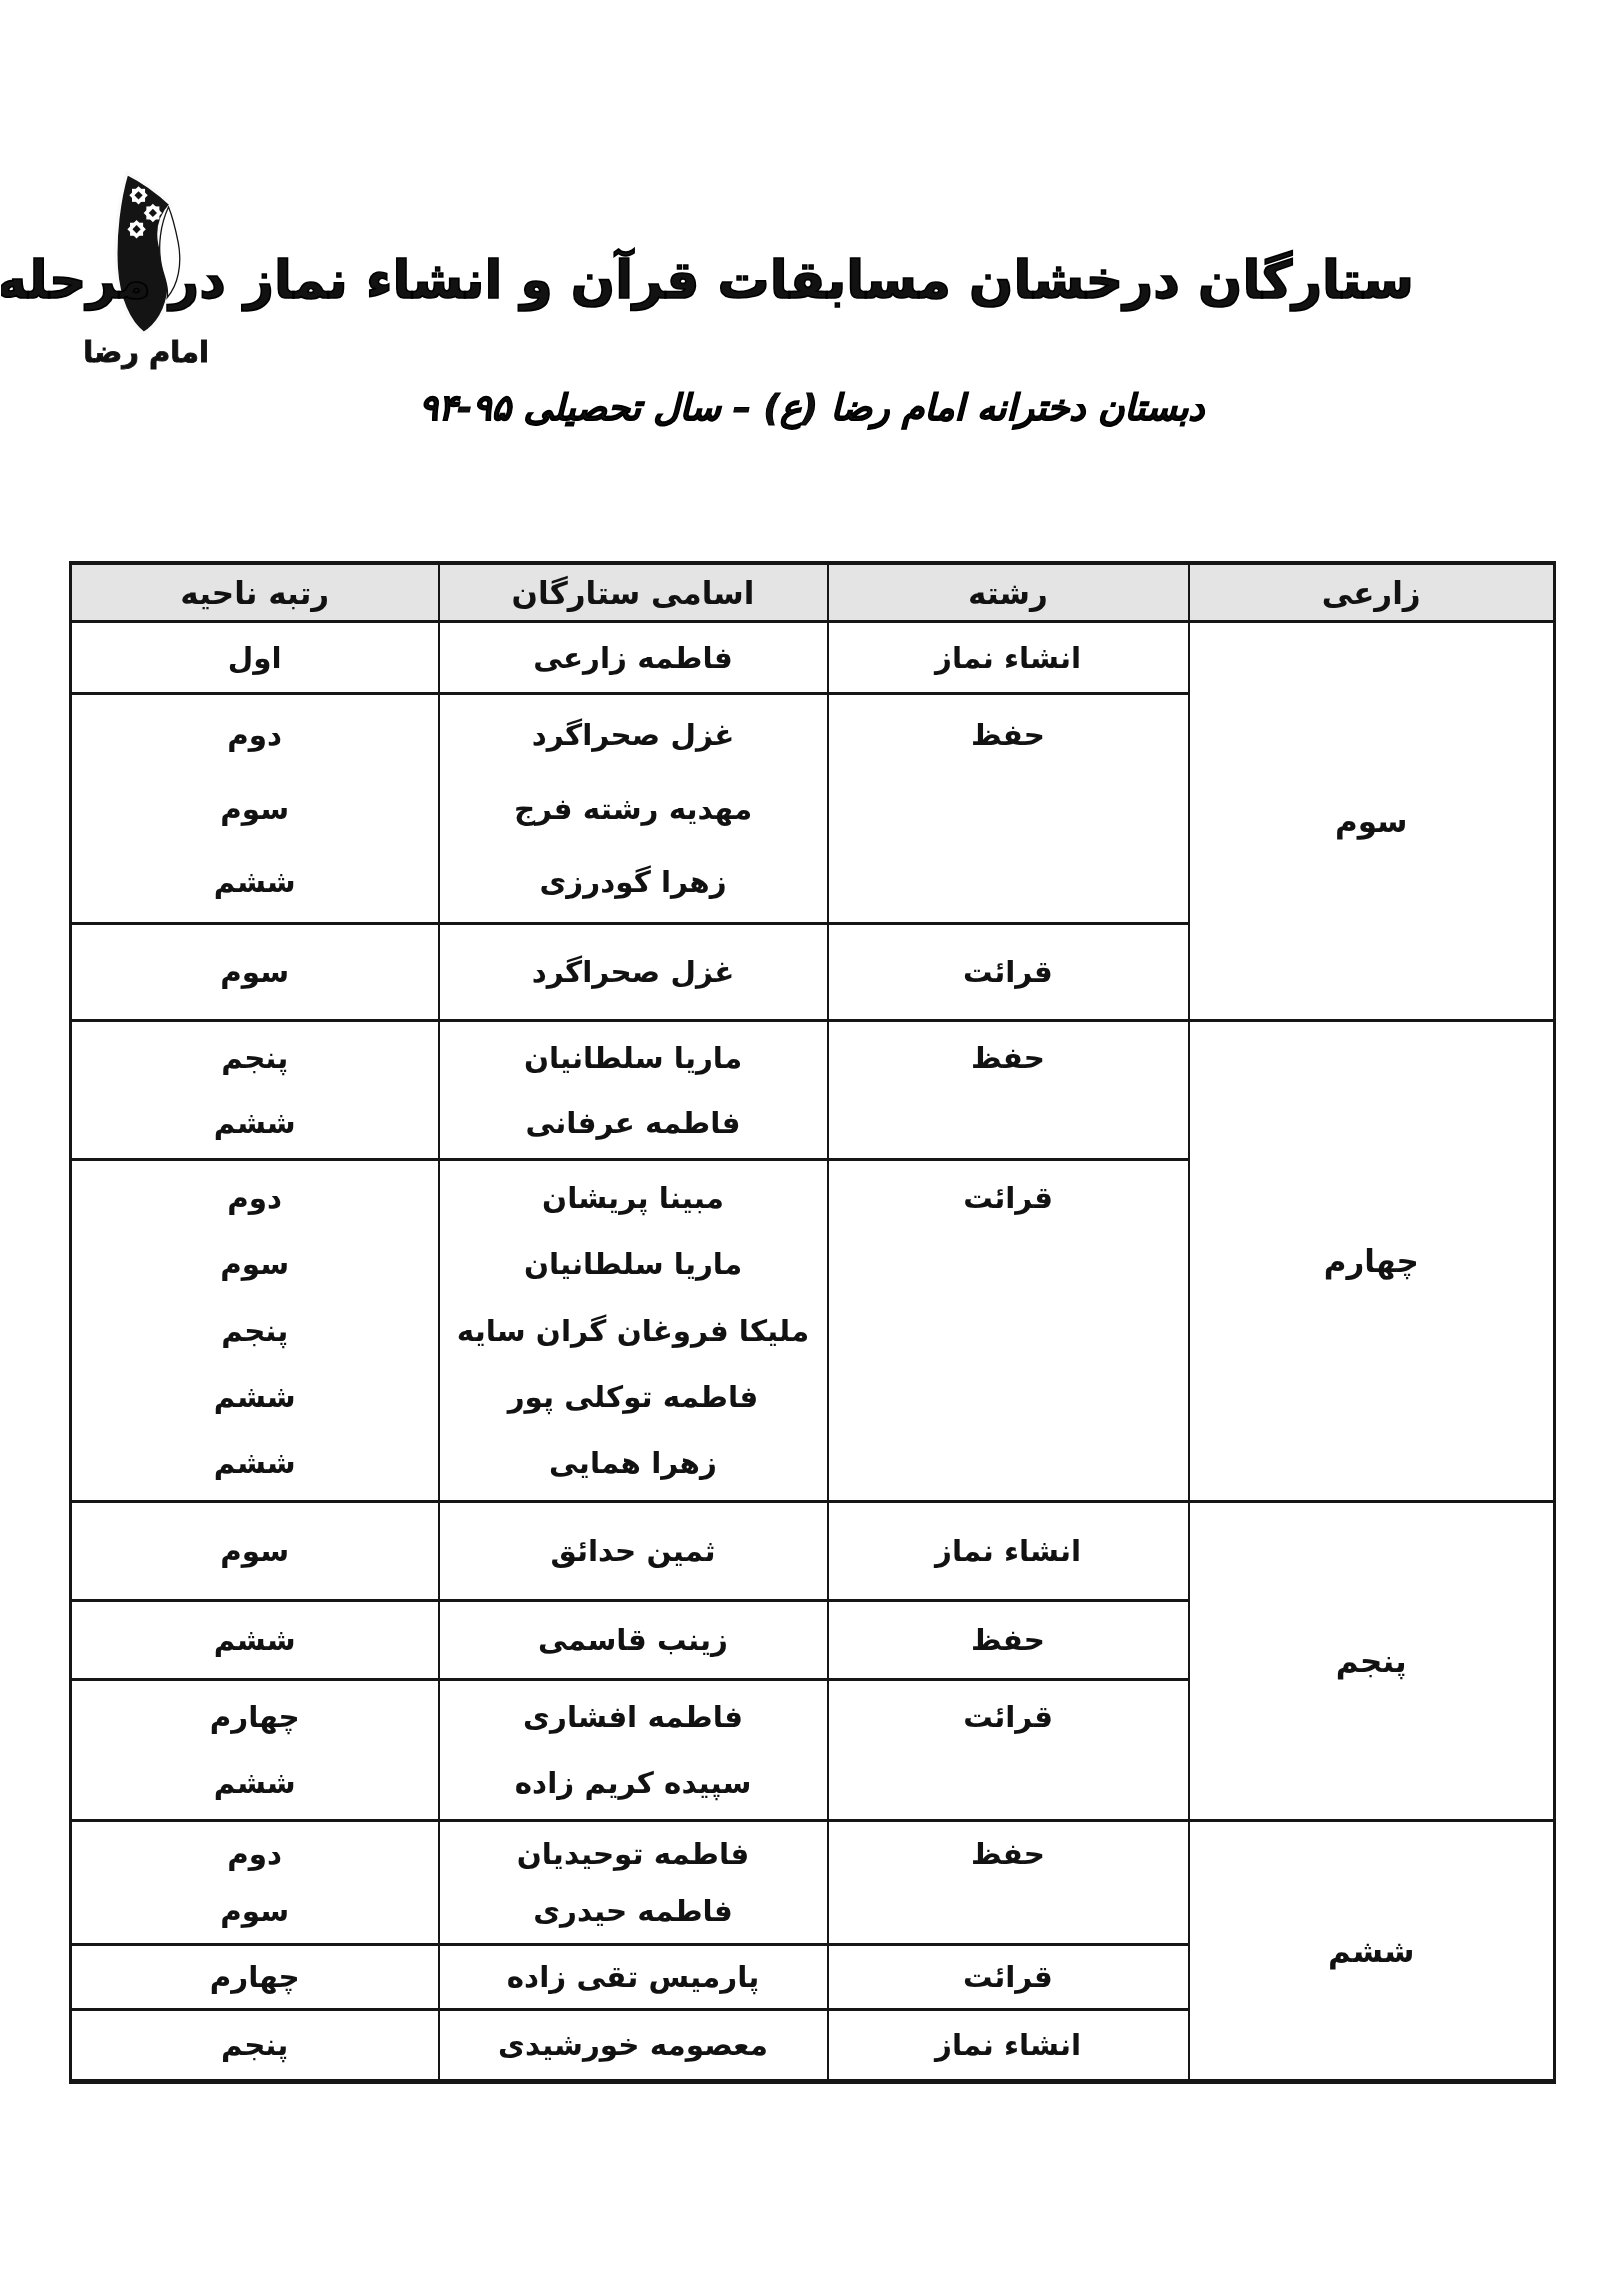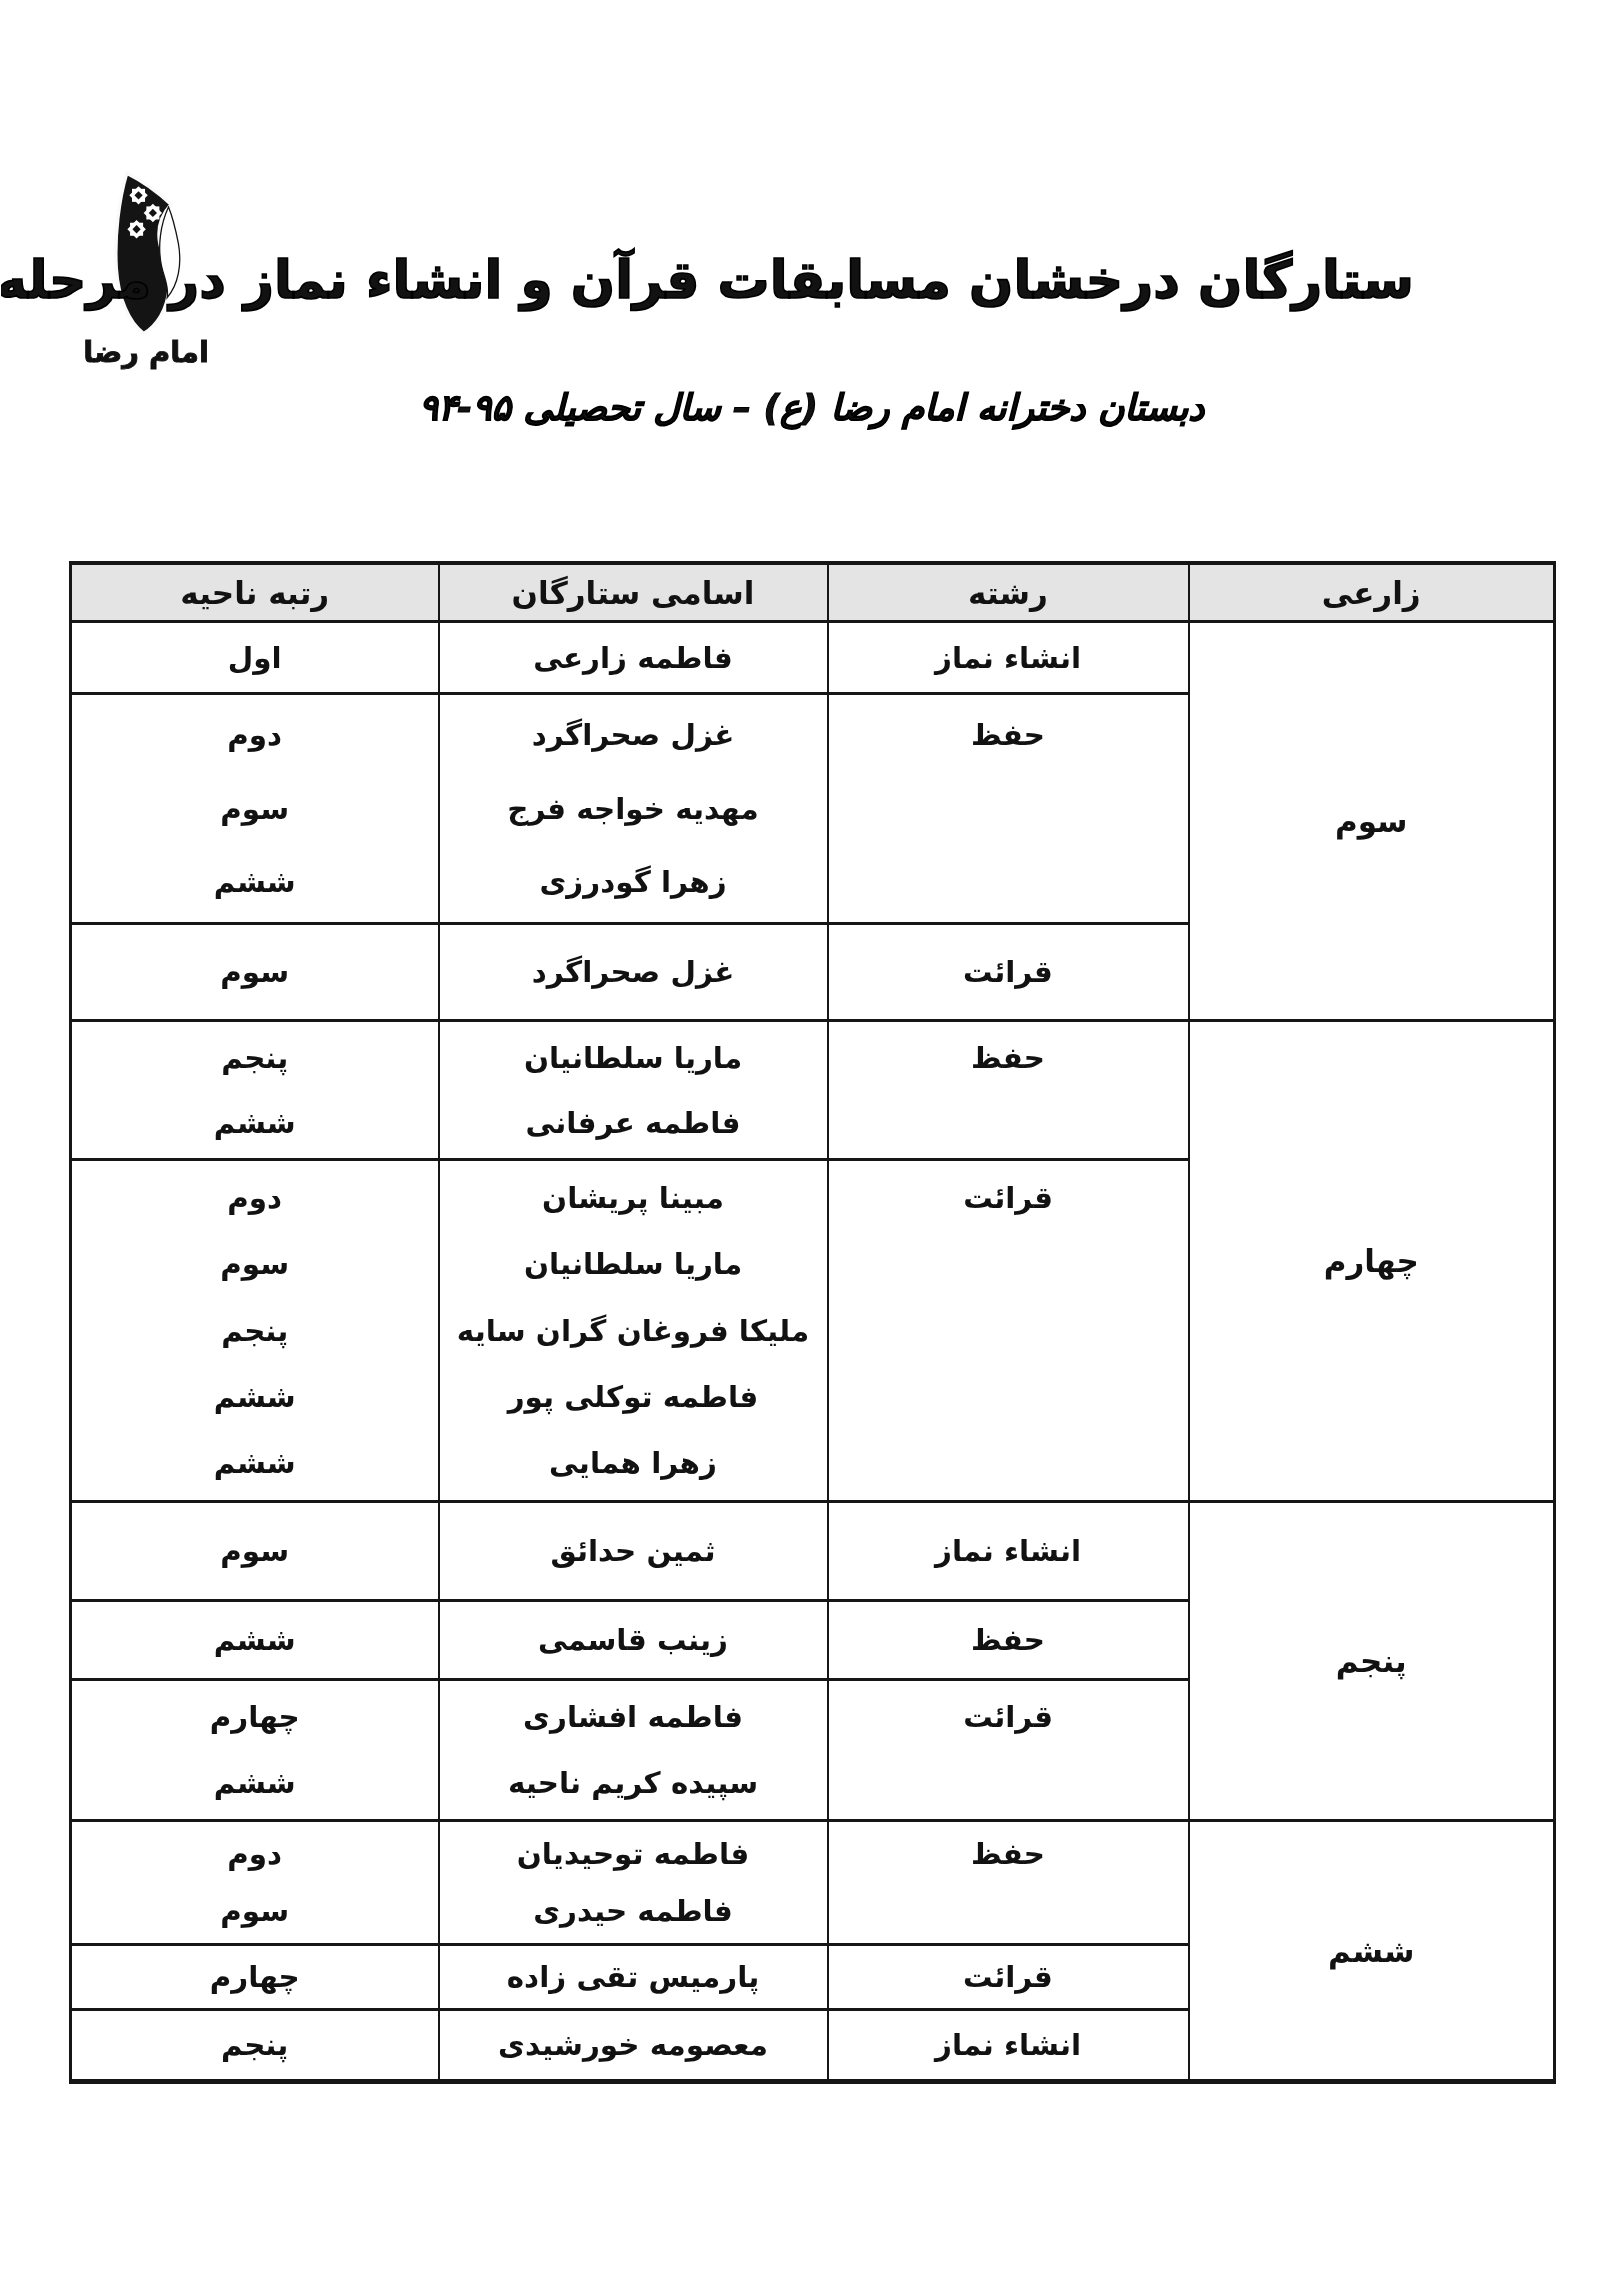--- a/index.html
+++ b/index.html
@@ -111,21 +111,21 @@
           <td>
             <div class="stack" style="height: 221px;">
               <div>حفظ</div>
               <div class="ghost"></div>
               <div class="ghost"></div>
             </div>
           </td>
           <td>
             <div class="stack" style="height: 221px;">
               <div>غزل صحراگرد</div>
-              <div>مهدیه خواجه فرج</div>
+              <div>مهدیه رشته فرج</div>
               <div>زهرا گودرزی</div>
             </div>
           </td>
           <td>
             <div class="stack" style="height: 221px;">
               <div>دوم</div>
               <div>سوم</div>
               <div>ششم</div>
             </div>
           </td>
@@ -199,21 +199,21 @@
         <tr style="height: 141px;">
           <td>
             <div class="stack" style="height: 132px;">
               <div>قرائت</div>
               <div class="ghost"></div>
             </div>
           </td>
           <td>
             <div class="stack" style="height: 132px; text-align: right;">
               <div>فاطمه افشاری</div>
-              <div>سپیده کریم ناحیه</div>
+              <div>سپیده کریم زاده</div>
             </div>
           </td>
           <td>
             <div class="stack" style="height: 132px;">
               <div>چهارم</div>
               <div>ششم</div>
             </div>
           </td>
         </tr>
         <tr style="height: 124px;">

